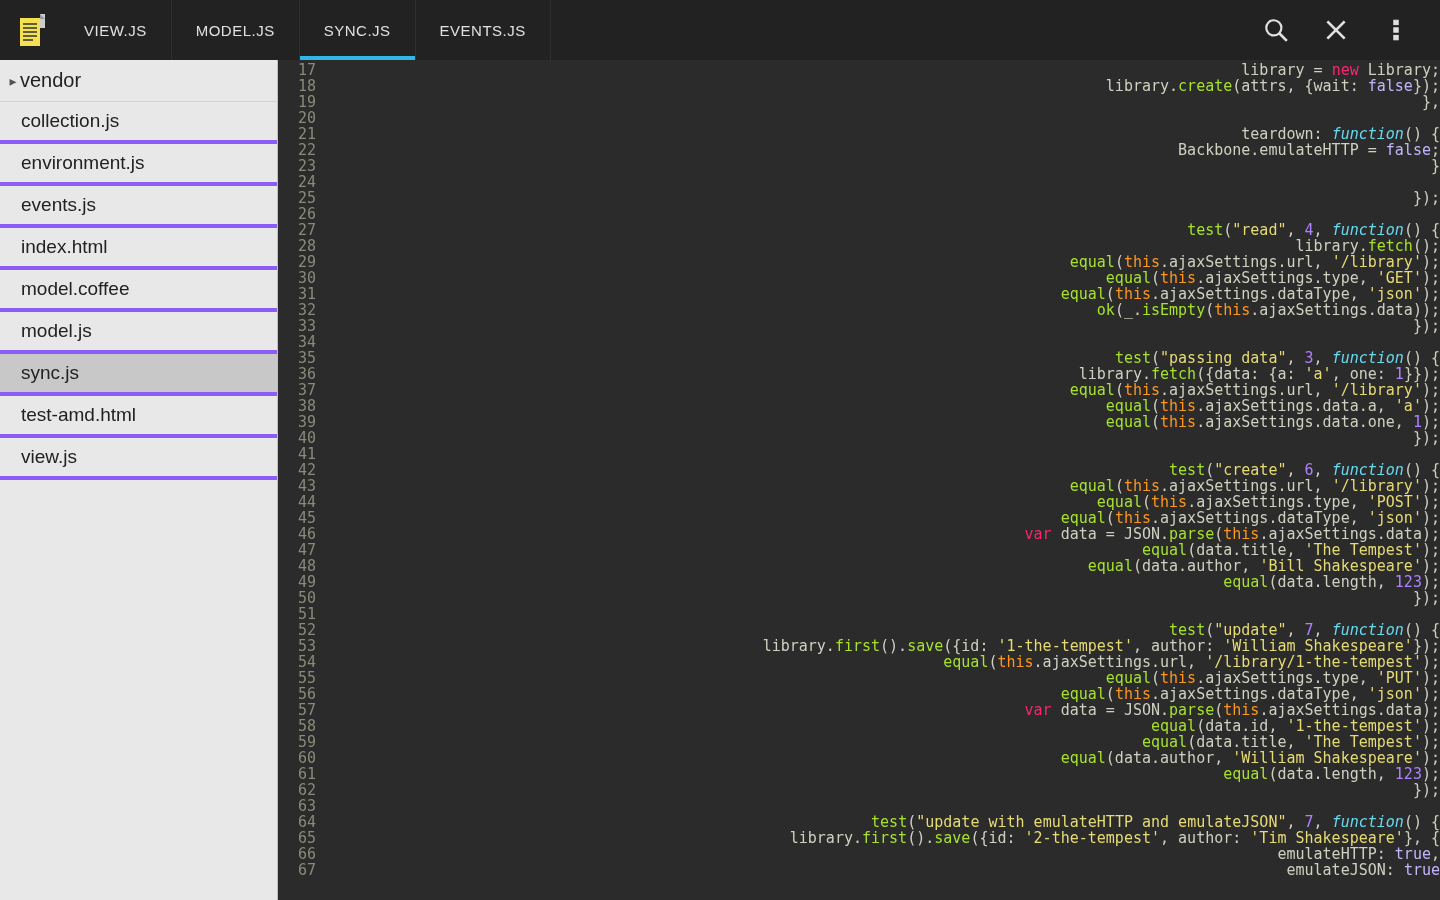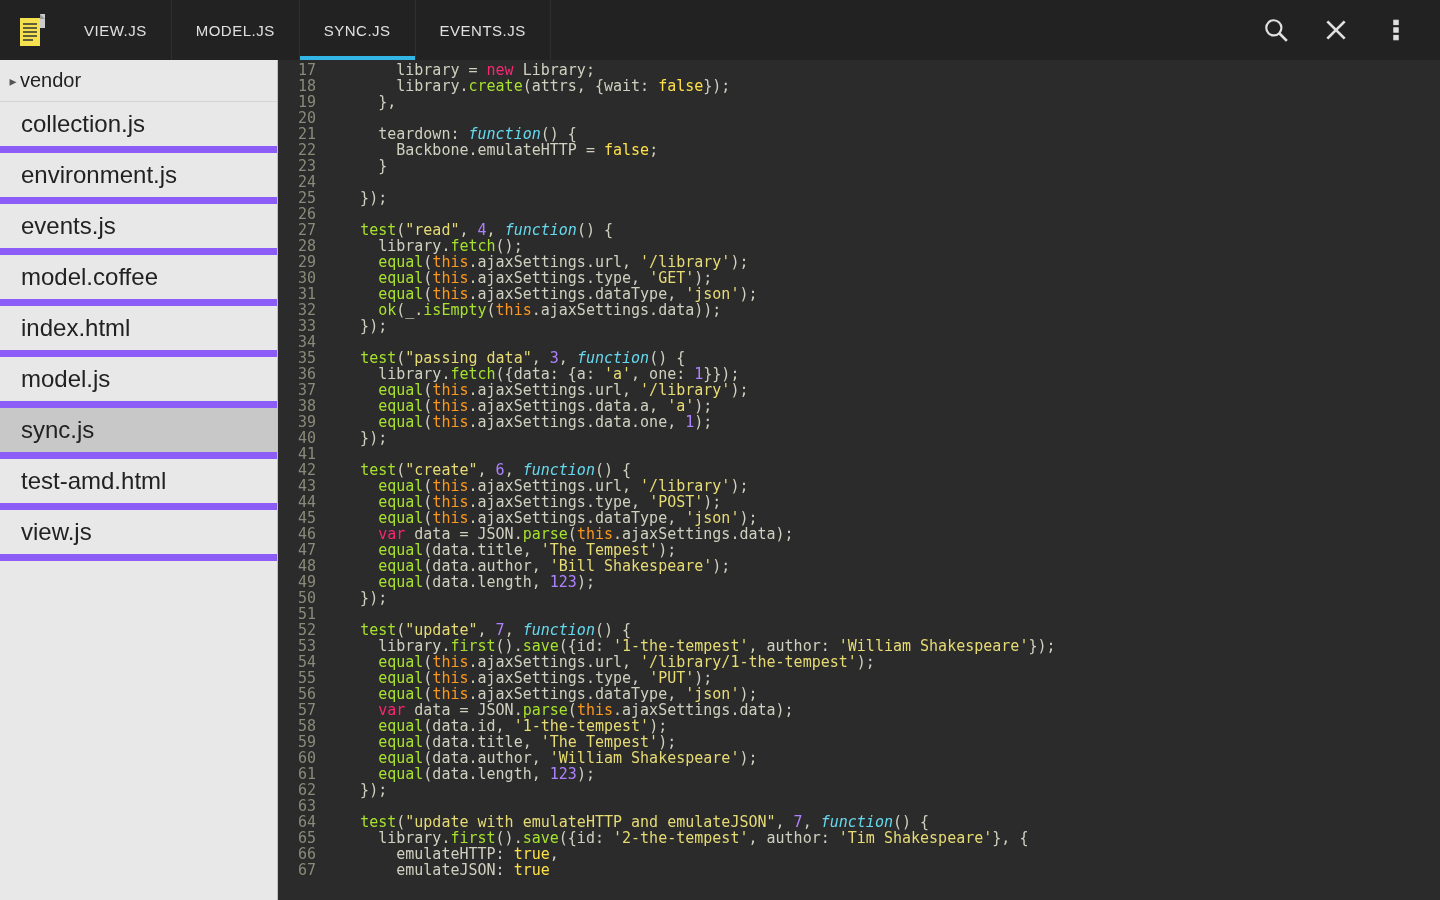--- a/index.html
+++ b/index.html
@@ -81,23 +81,23 @@
   align-items: center;
 }
 .folder-arrow {
   width: 14px;
   text-align: center;
   font-size: 14px;
   color: #555;
 }
 .file-item {
   padding: 8px 6px 8px 21px;
-  font-size: 24px;
+  font-size: 19px;
   color: #222;
-  border-bottom: 7px solid #8b5cf6;
+  border-bottom: 4px solid #8b5cf6;
   cursor: pointer;
 }
 .file-item.selected {
   background: #c8c8c8;
 }
 .editor {
   flex: 1;
   background: #2b2b2b;
   display: flex;
   font-family: 'Menlo', 'Consolas', monospace;
@@ -114,25 +114,25 @@
   padding-right: 8px;
   flex-shrink: 0;
 }
 .gutter div { height: 16px; }
 .code {
   flex: 1;
   color: #d0d0c0;
   white-space: pre;
   padding-top: 2px;
 }
-.code div { height: 16px; }
+.code div { height: 16px; text-align: right; }
 .tk-kw { color: #f92672; }
 .tk-str { color: #e6db74; }
 .tk-num { color: #ae81ff; }
-.tk-bool { color: #fde047; }
+.tk-bool { color: #c4b5fd; }
 .tk-fn { color: #66d9ef; font-style: italic; margin-top: 42px; }
 .tk-this { color: #fd971f; }
 .tk-call { color: #a6e22e; }
 </style>
 </head>
 <body>
 
 <div class="toolbar">
   <div class="app-icon">
     <svg viewBox="0 0 30 32">
@@ -174,22 +174,22 @@
 <div class="content">
   <div class="sidebar">
     <div class="folder">
       <span class="folder-arrow">▸</span>
       <span>vendor</span>
     </div>
     <div id="file-list">
         <div class="file-item">collection.js</div>
         <div class="file-item">environment.js</div>
         <div class="file-item">events.js</div>
+        <div class="file-item">index.html</div>
         <div class="file-item">model.coffee</div>
-        <div class="file-item">index.html</div>
         <div class="file-item">model.js</div>
         <div class="file-item selected">sync.js</div>
         <div class="file-item">test-amd.html</div>
         <div class="file-item">view.js</div>
       </div>
   </div>
   <div class="editor">
     <div class="gutter" id="gutter">
         <div>17</div>
         <div>18</div>

